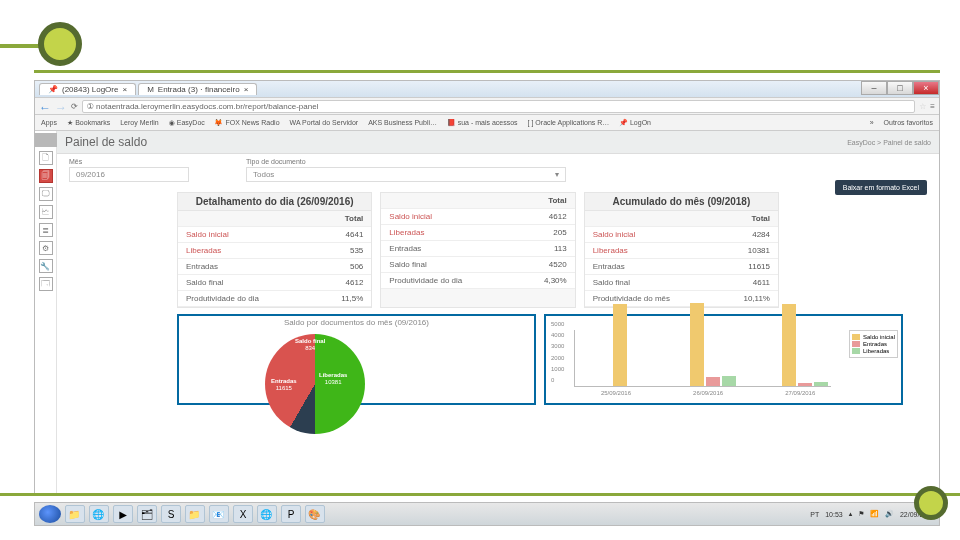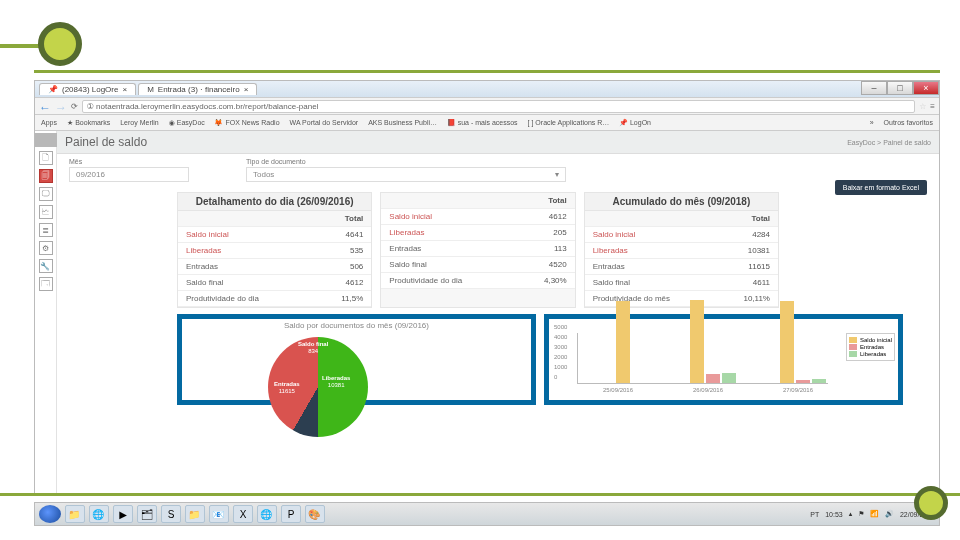--- a/index.html
+++ b/index.html
@@ -47,21 +47,21 @@
 
   .panels { display:flex; gap:8px; padding:0 160px 0 120px; }
   .panel { flex:1; border:1px solid #e5e5e5; background:#f7f7f7; }
   .panel-h { text-align:center; font-size:10px; font-weight:bold; padding:3px; border-bottom:1px solid #e5e5e5; background:#f2f2f2; color:#444; }
   .row { display:flex; justify-content:space-between; padding:3px 8px; font-size:8px; color:#666; border-bottom:1px solid #eee; background:#fff; }
   .row.header { background:#f7f7f7; font-weight:bold; color:#555; }
   .row .lab.red { color:#c55; }
   .row .val { color:#555; }
 
   .charts { display:flex; gap:8px; padding:6px 36px 0 120px; }
-  .chart-box { flex:1; border:5px solid #0369a1; background:#fff; height:91px; position:relative; }
+  .chart-box { flex:1; border:2px solid #0369a1; background:#fff; height:91px; position:relative; }
   .chart-title { text-align:center; font-size:8px; color:#888; padding:2px; }
 
   
   .pie { width:100px; height:100px; border-radius:50%; position:absolute; left:86px; top:18px;
     background: conic-gradient(#3fb618 0 180deg, #2c3e50 180deg 210deg, #d9534f 210deg 360deg); }
   .pie-label { position:absolute; color:#fff; font-size:6px; text-align:center; line-height:1.1; }
 
   
   .axes { position:absolute; left:28px; right:70px; top:14px; bottom:16px; border-left:1px solid #bbb; border-bottom:1px solid #bbb; }
   .ytick { position:absolute; left:-24px; font-size:6px; color:#888; transform:translateY(-50%); }

